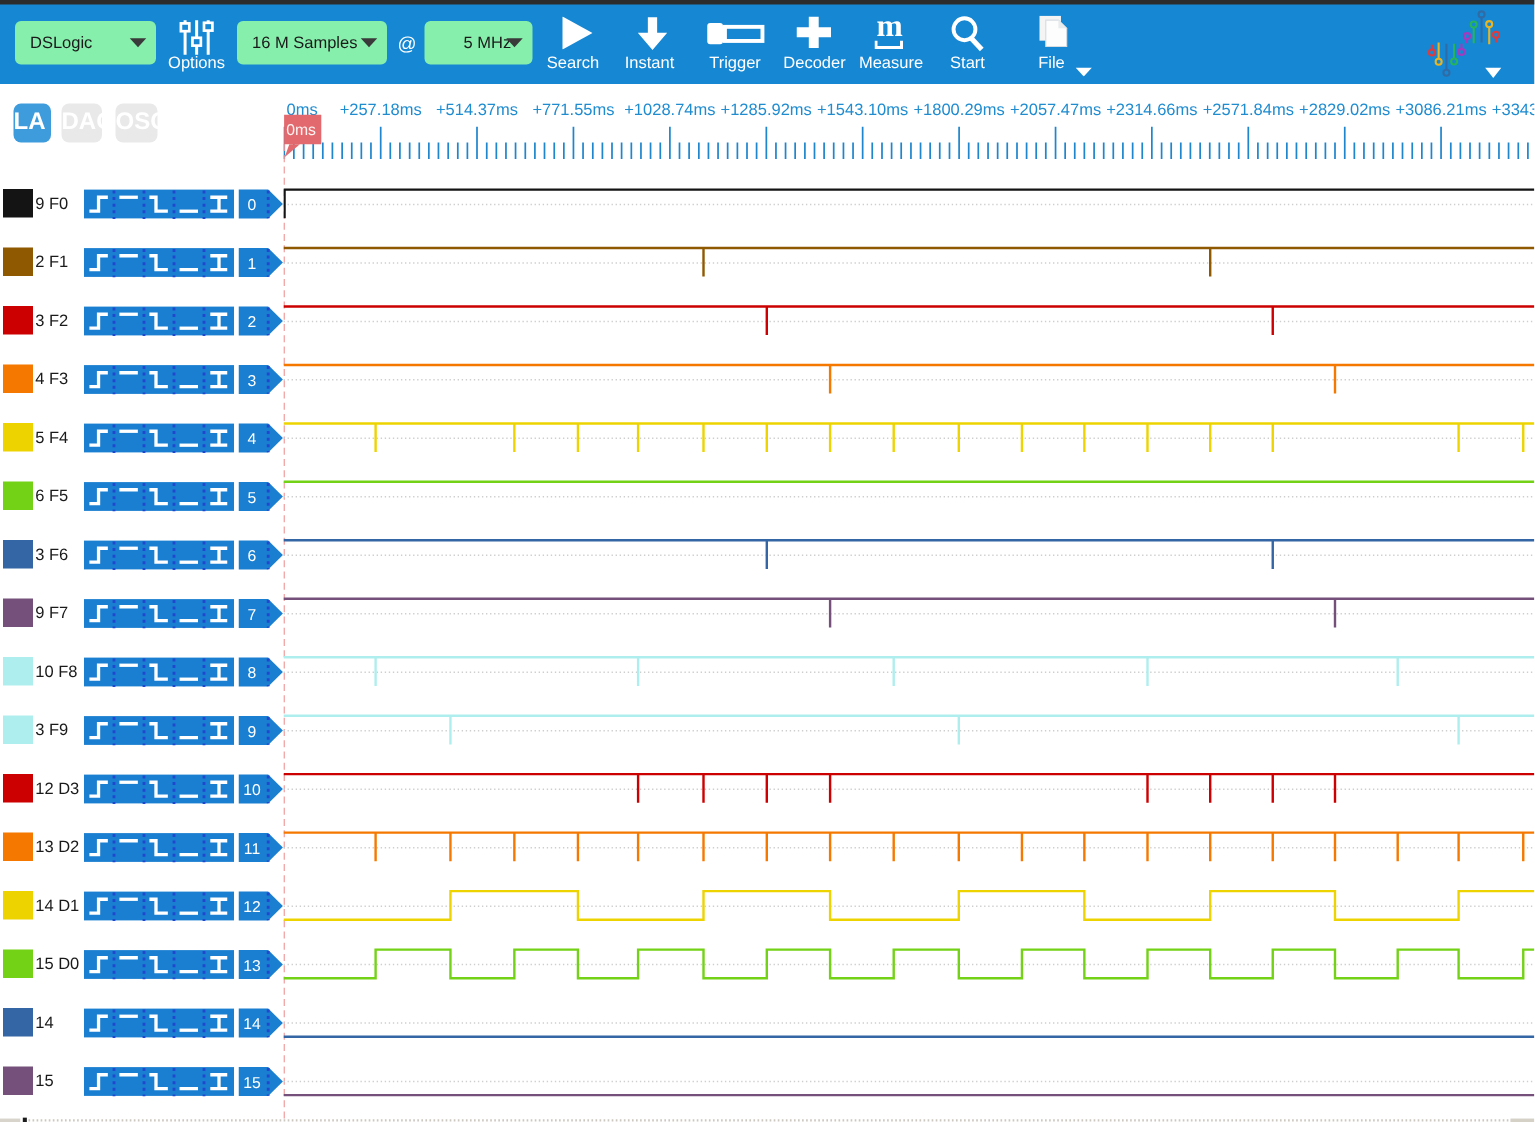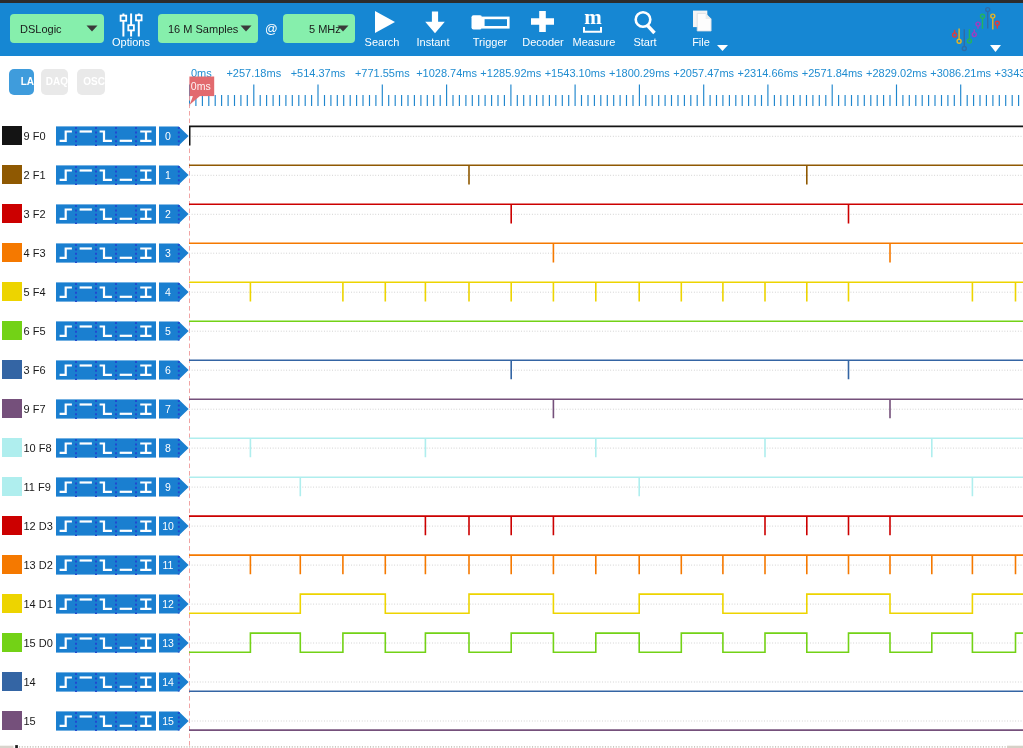--- a/index.html
+++ b/index.html
@@ -2,21 +2,21 @@
 <html><head><meta charset="utf-8"><style>
 html,body{margin:0;padding:0;background:#fff;width:1023px;height:748px;overflow:hidden}
 *{box-sizing:border-box}
 #app{position:relative;width:1023px;height:748px;font-family:"Liberation Sans",sans-serif;background:#fff}
 #topbar{position:absolute;left:0;top:0;width:1023px;height:56px;background:#1687d3}
 #topbar::before{content:"";position:absolute;left:0;top:0;width:1023px;height:3px;background:#2c2c2c}
 .cb{position:absolute;top:14px;height:29px;background:#86efac;border-radius:4px;display:flex;align-items:center;font-size:11px;color:#1a1a1a}
 .cb .car{position:absolute;right:6px}
 .at{position:absolute;left:265px;top:22px;color:#fff;font-size:12.5px}
 .tl{position:absolute;color:#fff;font-size:11px;font-weight:400;text-align:center}
-.tab{position:absolute;top:69px;height:26px;border-radius:5px;color:#fff;font-weight:700;font-size:10px;text-align:right;line-height:26px}
+.tab{position:absolute;top:69px;height:26px;border-radius:5px;color:#fff;font-weight:700;font-size:16px;text-align:left;line-height:26px}
 .sw{position:absolute;left:2px;width:20px;height:19.1px}
 .chlab{position:absolute;left:23.5px;font-size:11px;color:#1a1a1a;font-weight:500;line-height:14px}
 .blk{position:absolute;left:56px}
 .tag{position:absolute;left:159px}
 </style></head><body>
 <div id="app">
 <svg width="0" height="0" style="position:absolute">
       <defs>
 <g id="tb">
           <rect x="0" y="0.4" width="100" height="19.2" fill="#1a7fd0"></rect>
@@ -206,21 +206,21 @@
     <div class="sw" style="top:438.2px;background:#afeeee"></div>
     <div class="chlab" style="top:440.7px">10 F8</div>
     <svg class="blk" style="top:438.2px" width="100" height="20" viewBox="0 0 100 20">
       <use href="#tb"></use>
     </svg>
     <svg class="tag" style="top:438.2px" width="30" height="20" viewBox="0 0 30 20">
       <use href="#tg"></use>
       <text x="9" y="14.2" fill="#fff" font-size="10.5" text-anchor="middle" font-family="Liberation Sans, sans-serif">8</text>
     </svg>
     <div class="sw" style="top:477.2px;background:#afeeee"></div>
-    <div class="chlab" style="top:479.7px">11 F9</div>
+    <div class="chlab" style="top:479.7px">3 F9</div>
     <svg class="blk" style="top:477.2px" width="100" height="20" viewBox="0 0 100 20">
       <use href="#tb"></use>
     </svg>
     <svg class="tag" style="top:477.2px" width="30" height="20" viewBox="0 0 30 20">
       <use href="#tg"></use>
       <text x="9" y="14.2" fill="#fff" font-size="10.5" text-anchor="middle" font-family="Liberation Sans, sans-serif">9</text>
     </svg>
     <div class="sw" style="top:516.1px;background:#cc0000"></div>
     <div class="chlab" style="top:518.7px">12 D3</div>
     <svg class="blk" style="top:516.1px" width="100" height="20" viewBox="0 0 100 20">

